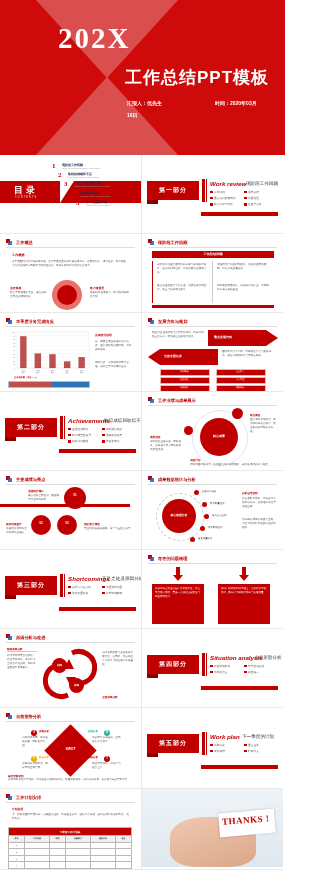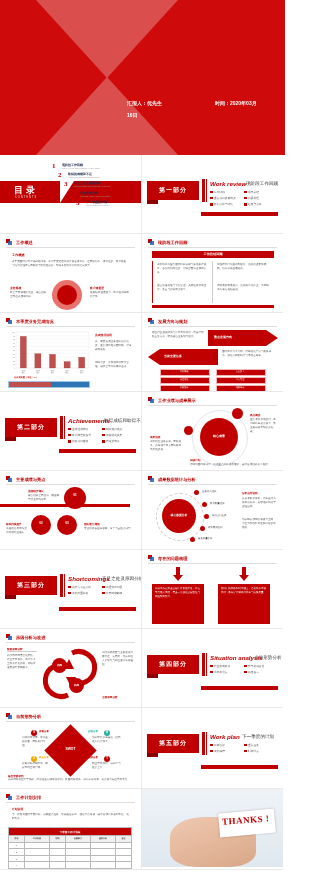--- a/index.html
+++ b/index.html
@@ -89,20 +89,22 @@
   .sky{position:absolute;left:0;top:0;width:141px;height:78px;background:linear-gradient(180deg,#eef3f7,#dfe8ef);}
 </style>
 </head>
 <body>
 
 <div class="page">
 
   <div class="cover">
     <div class="tri-up"></div>
     <div class="tri-dn"></div>
+    <div class="year">202X</div>
+    <div class="maintitle">工作总结PPT模板</div>
     <div class="meta-l">汇报人：优先生</div>
     <div class="meta-r">时间：2020年03月</div>
     <div class="meta-l2">16日</div>
   </div>
 
   <div class="grid">
 
     <div class="row">
 
       <div class="cell">

